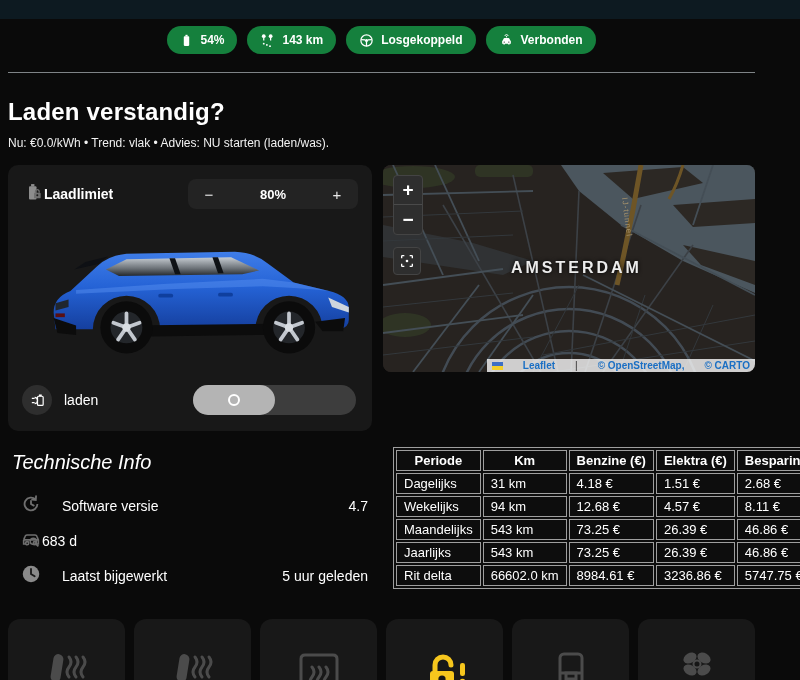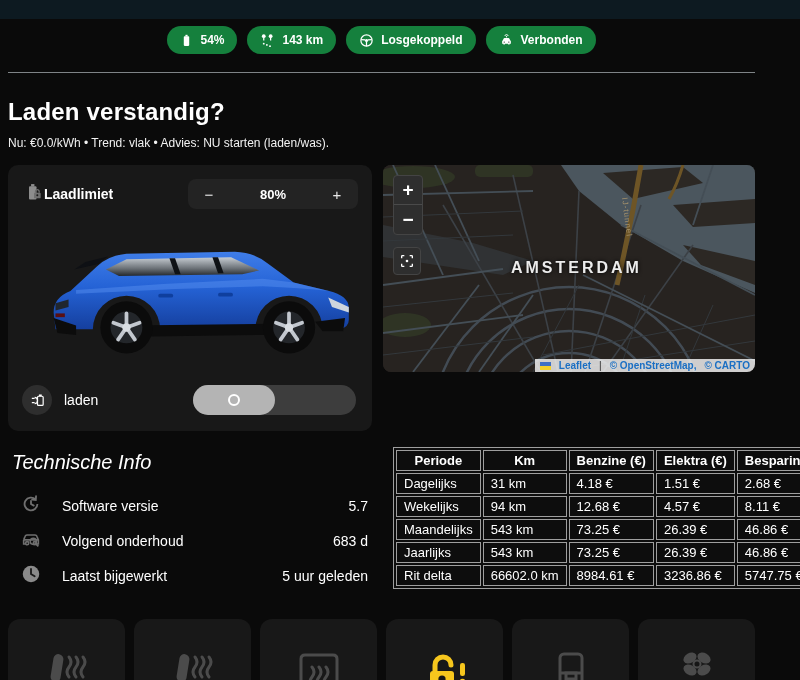--- a/index.html
+++ b/index.html
@@ -62,21 +62,21 @@
   .map-zoom .zbtn:first-child { border-bottom:1px solid #4a4a4a; }
   .map-locate { position:absolute; top:82px; left:10px; width:28px; height:28px; background:#2e2e2e;
               border:1px solid #444; border-radius:4px; display:flex; align-items:center; justify-content:center;
               cursor:pointer; z-index:5; }
   .city-label { position:absolute; left:52%; top:94px; transform:translateX(-50%);
               font-size:16px; font-weight:700; letter-spacing:3px; color:#ececec;
               text-shadow:0 0 4px #000; z-index:4; }
   .road-label { position:absolute; left:246px; top:32px; transform:rotate(83deg); transform-origin:left top;
               font-size:8px; color:#a3906b; letter-spacing:1px; z-index:4; }
   .map-attr { position:absolute; right:0; bottom:0; background:rgba(255,255,255,.78); color:#2b2b2b;
-              font-size:10px; padding:1px 5px; display:flex; align-items:center; gap:8px; z-index:5; }
+              font-size:10px; padding:1px 5px; display:flex; align-items:center; gap:20px; z-index:5; }
   .map-attr a { color:#1a6fc4; text-decoration:none; font-weight:700; cursor:pointer; }
   .flag { display:inline-block; width:11px; height:8px; background:linear-gradient(#3e6fc4 50%, #f3cf2a 50%); }
 
   
   .info-row { display:grid; grid-template-columns:364px 1fr; gap:21px; margin-top:16px; align-items:start; }
   .tech-title { font-size:20px; font-weight:400; margin:4px 0 14px 4px;font-style:italic; }
   .tech-item { display:flex; align-items:center; height:35px; padding:0 4px 0 12px; cursor:pointer; }
   .tech-item .t-label { font-size:14px; margin-left:20px; flex:1; }
   .tech-item .t-value { font-size:14px; font-weight:500; }
 
@@ -348,34 +348,33 @@
 
       <div class="tech-item">
         <span>
           <svg width="22" height="22" viewBox="0 0 24 24" fill="none" stroke="#6f6f6f" stroke-width="2">
             <path d="M19 12 a7 7 0 1 1 -2-4.9"></path>
               <path d="M17.5 3.5 L17.2 7.6 L13.2 7.2" stroke-linecap="round"></path>
             <path d="M12 8.5 V12 l3 1.8" stroke-linecap="round"></path>
           </svg>
         </span>
         <span class="t-label">Software versie</span>
-        <span class="t-value">5.7</span>
+        <span class="t-value">4.7</span>
       </div>
 
       <div class="tech-item">
         <span>
           <svg width="22" height="22" viewBox="0 0 24 24" fill="none" stroke="#6f6f6f" stroke-width="1.8">
             <path d="M4 13 l1.6-4 q.5-1.4 2-1.4 h8.8 q1.5 0 2 1.4 L20 13 v4.5 h-2.2 M4 13 v4.5 h2.2 M4 13 h16"></path>
             <circle cx="7.8" cy="16.6" r="1.7"></circle>
               <circle cx="16.2" cy="16.6" r="1.7"></circle>
             <circle cx="14.5" cy="14.5" r="3.4" stroke-width="1.6"></circle>
               <line x1="17" y1="17" x2="20" y2="20" stroke-width="2"></line>
           </svg>
         </span>
-        <span class="t-label">Volgend onderhoud</span>
         <span class="t-value">683 d</span>
       </div>
 
       <div class="tech-item">
         <span>
           <svg width="22" height="22" viewBox="0 0 24 24">
               <circle cx="12" cy="12" r="9" fill="#8a8a8a"></circle>
               <path d="M12 6.5 V12 l4 2.4" fill="none" stroke="#1a1a1a" stroke-width="2" stroke-linecap="round"></path>
             </svg>
         </span>

